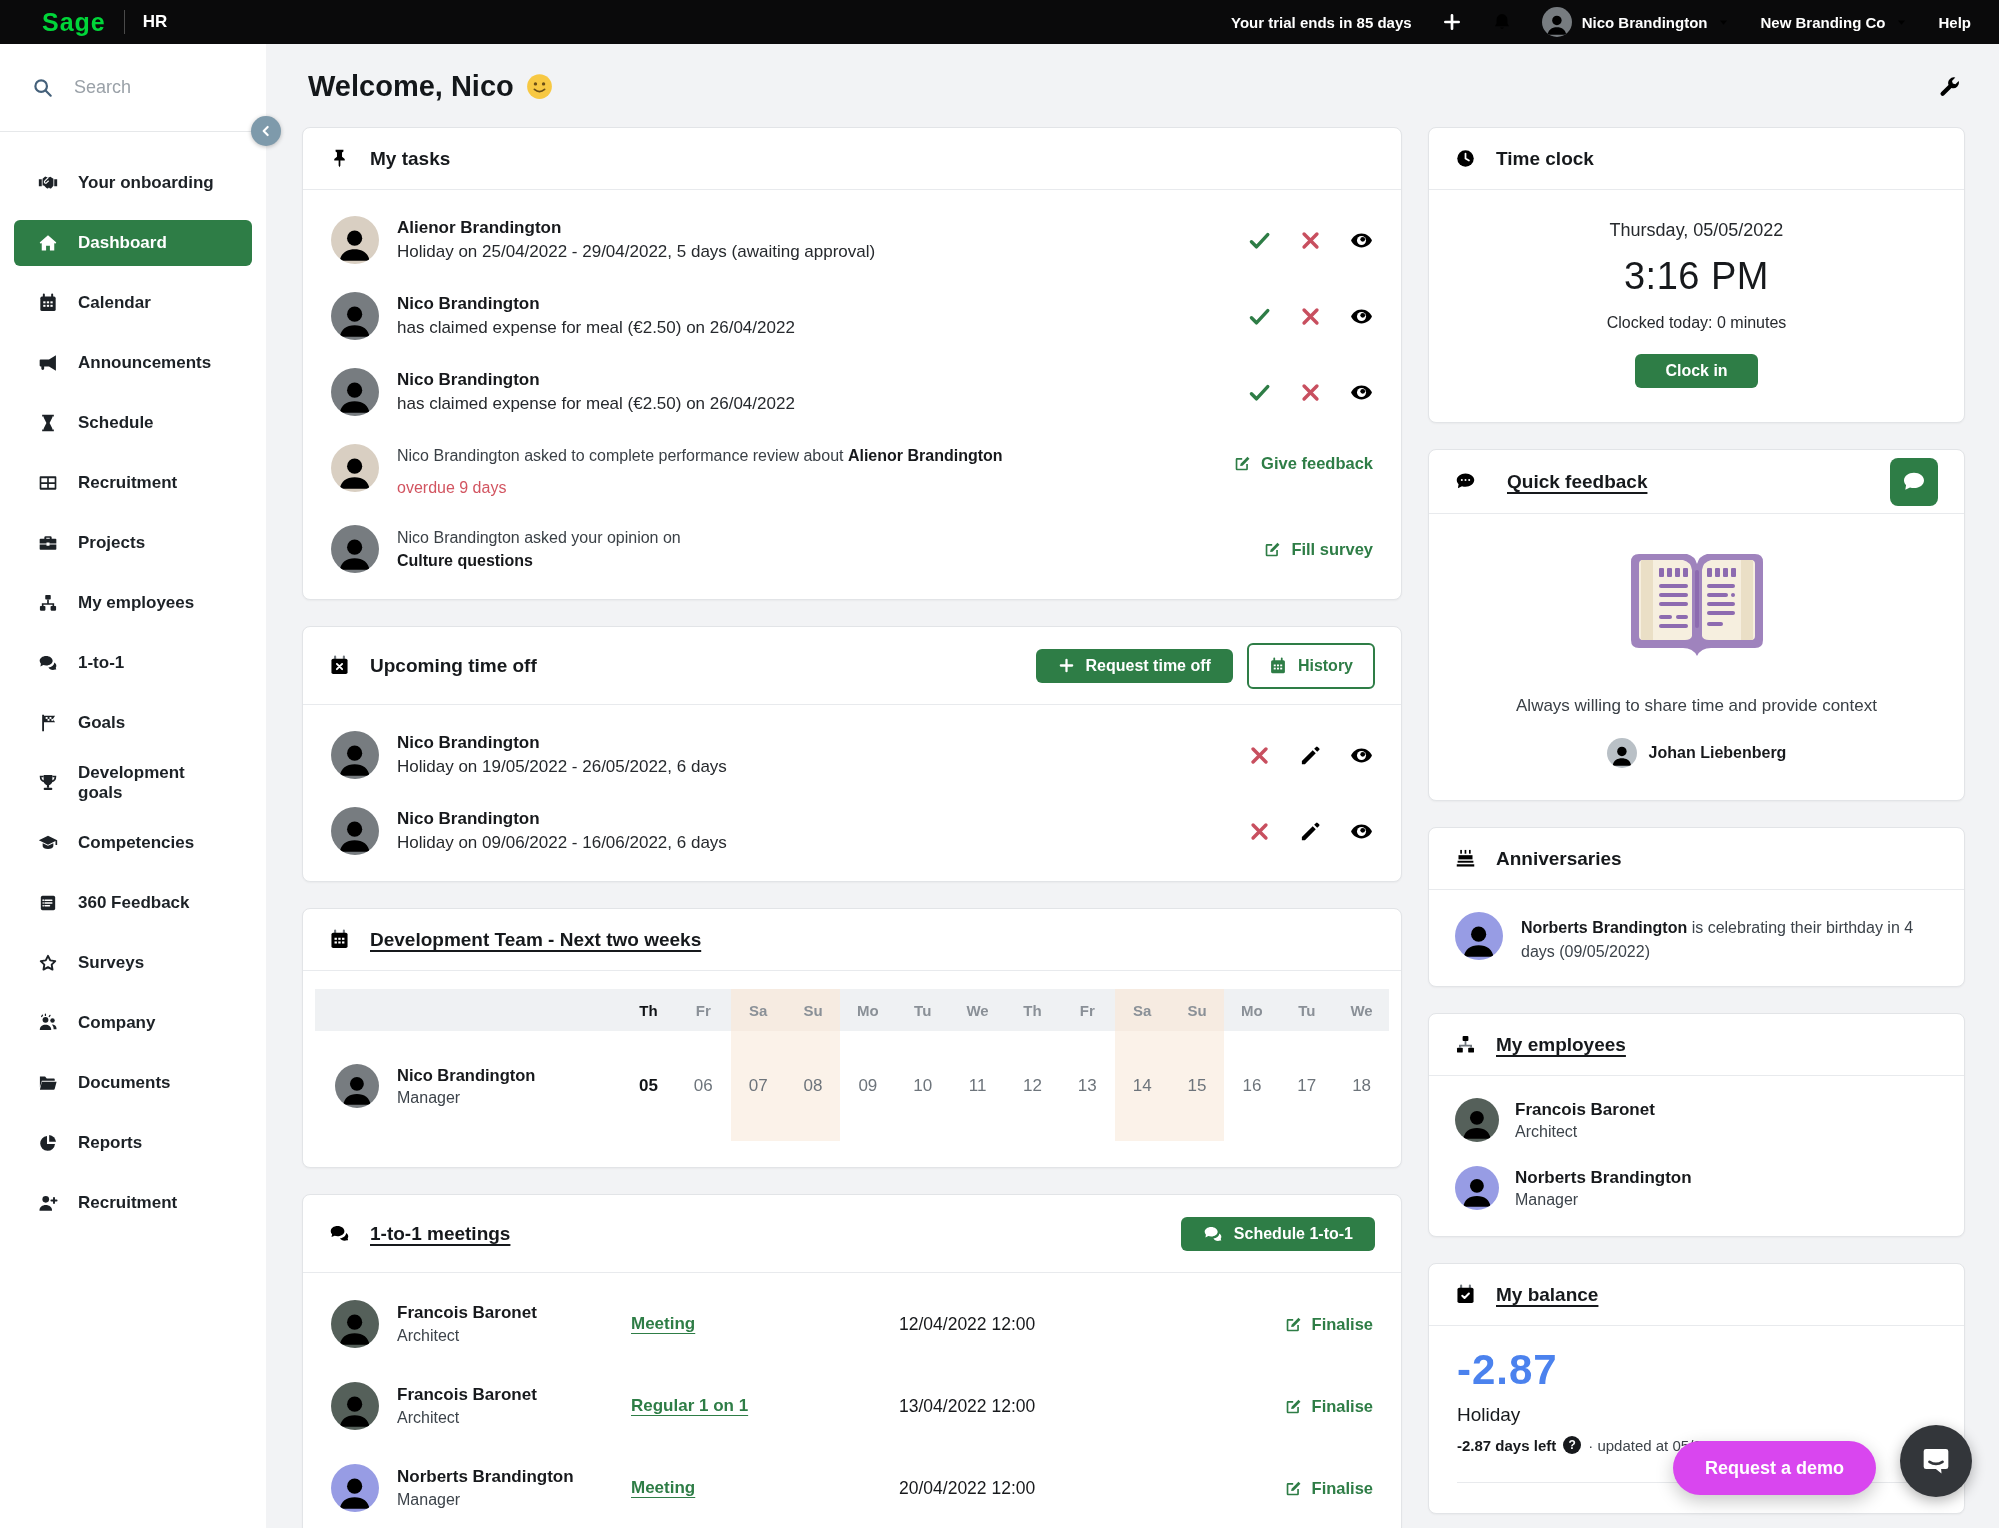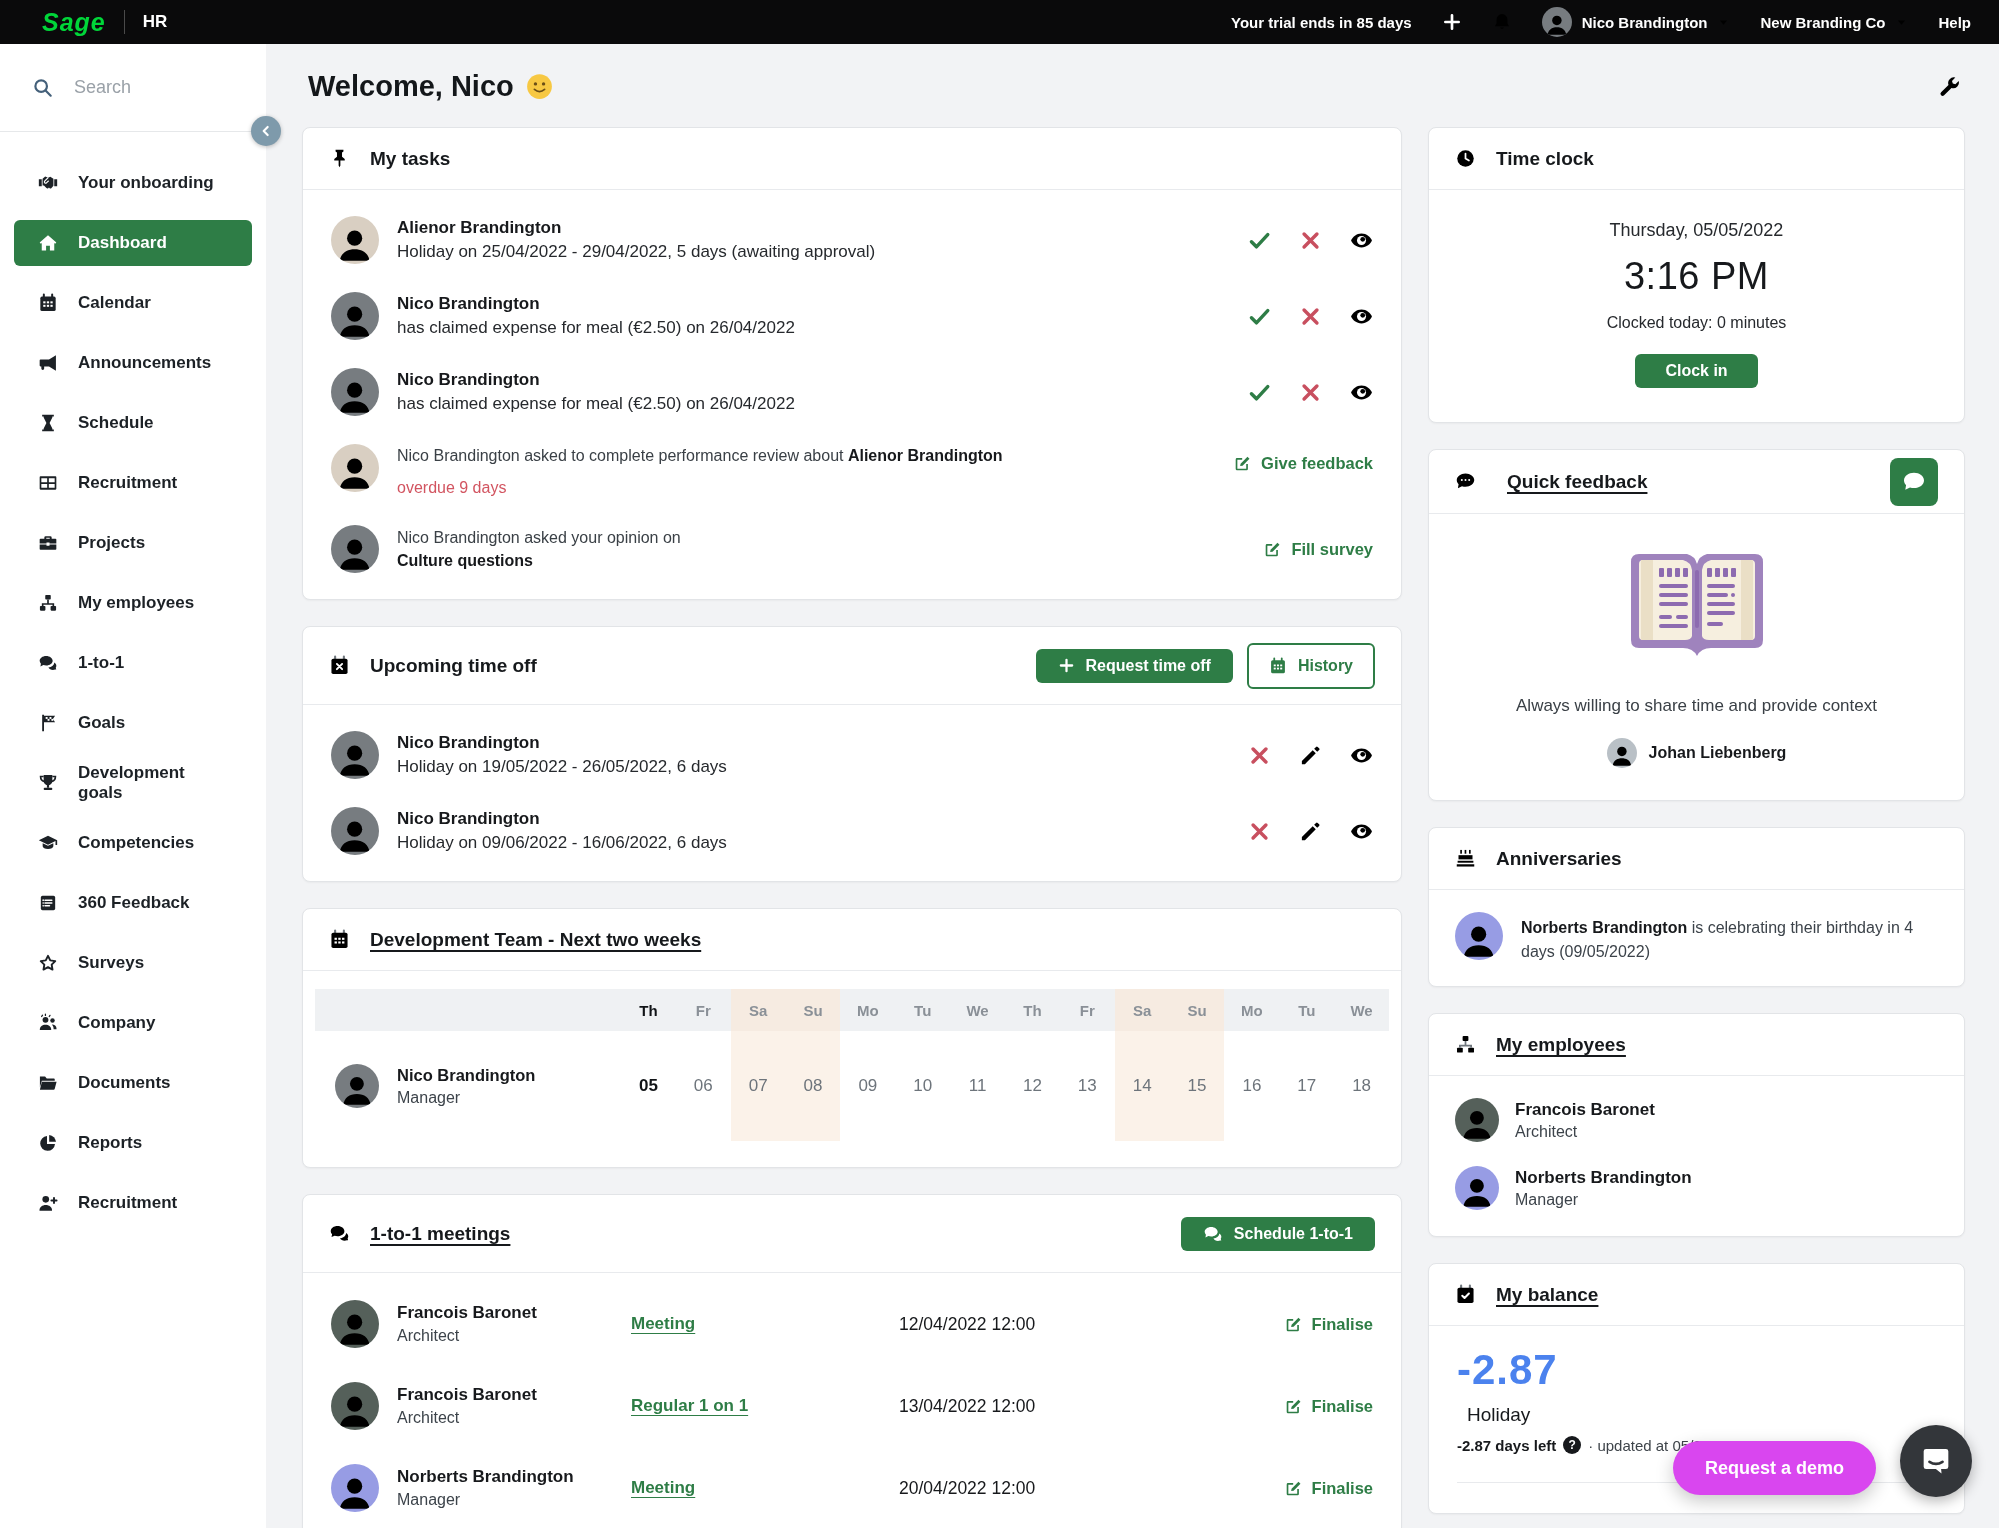--- a/index.html
+++ b/index.html
@@ -1,21 +1,21 @@
 <!DOCTYPE html>
 <html><head>
 <meta charset="utf-8">
 <style>
   * { margin:0; padding:0; box-sizing:border-box; }
   html,body { width:1999px; height:1528px; font-family:"Liberation Sans", sans-serif; }
   .page { position:relative; width:1999px; height:1528px; background:#f2f3f5; overflow:hidden; }
 
   
   .topbar { height:44px; background:#0a0a0b; display:flex; align-items:center; padding:0 28px 0 42px; color:#fff; }
-  .logo { color:#00d639; font-size:25px; font-weight:700; font-style:italic; letter-spacing:1px; line-height:1; }
+  .logo { color:#00d639; font-size:25px; font-weight:700; letter-spacing:1px; line-height:1; }
   .logo-div { width:1px; height:24px; background:#4a4a4a; margin:0 18px; }
   .product { font-size:17px; font-weight:700; }
   .tb-right { margin-left:auto; display:flex; align-items:center; gap:30px; }
   .tb-text { font-size:15px; font-weight:700; }
   .tb-icon { width:20px; height:20px; color:#fff; cursor:pointer; }
   .tb-user { display:flex; align-items:center; gap:10px; cursor:pointer; }
   .caret { width:13px; height:13px; color:#fff; }
 
   
   .app { display:flex; height:1484px; }
@@ -119,21 +119,21 @@
   .ann-text { font-size:16px; color:#3c434a; line-height:1.5; padding-top:4px; }
   .ann-text b { color:#17191c; }
 
   .emp-body { padding:10px 0 14px; }
   .emp-row { display:flex; align-items:center; gap:16px; padding:12px 26px; }
   .emp-name { font-size:17px; font-weight:700; color:#17191c; margin-bottom:3px; }
   .emp-role { font-size:16px; color:#3c434a; }
 
   .bal-body { padding:20px 28px 30px; }
   .bal-value { font-size:42px; font-weight:700; color:#4b82ee; letter-spacing:1px; }
-  .bal-type { font-size:19px; color:#17191c; margin-top:10px;margin-left:10px; }
+  .bal-type { font-size:19px; color:#17191c; margin-top:10px; }
   .bal-detail { margin-top:10px; display:flex; align-items:center; gap:7px; font-size:15px; color:#17191c; }
   .bal-detail .bold { font-weight:700; }
   .q-circle { width:18px; height:18px; border-radius:50%; background:#17191c; color:#fff; font-size:12px; font-weight:700; display:inline-flex; align-items:center; justify-content:center; cursor:pointer; }
   .bal-updated { color:#3e444a; }
   .bal-div { border-top:1px solid #e8eaed; margin-top:28px; }
 
   
   .demo-btn { position:absolute; right:123px; bottom:33px; height:54px; border-radius:27px; background:#d946ef; color:#fff; font-size:18px; font-weight:700; padding:0 32px; display:flex; align-items:center; border:none; box-shadow:0 6px 18px rgba(0,0,0,.22); cursor:pointer; font-family:"Liberation Sans",sans-serif; z-index:10; }
   .intercom { position:absolute; right:27px; bottom:31px; width:72px; height:72px; border-radius:50%; background:#33363a; display:flex; align-items:center; justify-content:center; box-shadow:0 4px 14px rgba(0,0,0,.3); cursor:pointer; z-index:10; }
   .intercom .ic { width:34px; height:34px; }

